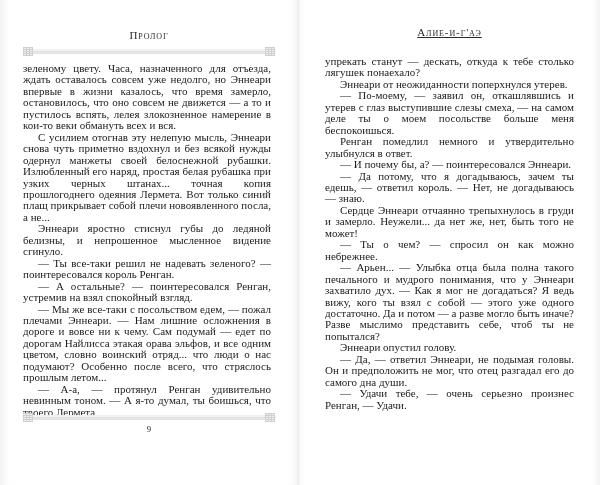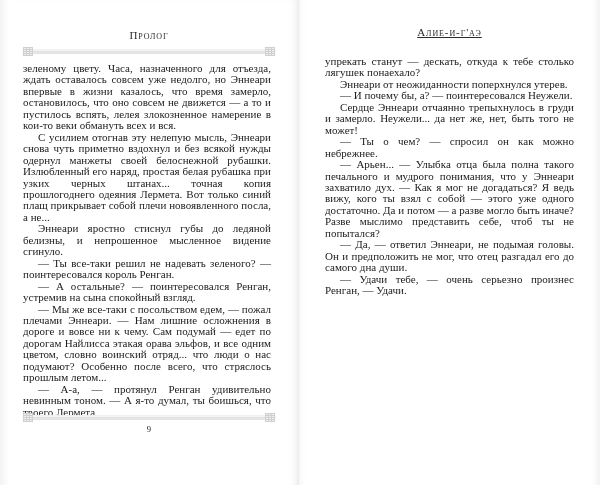--- a/index.html
+++ b/index.html
@@ -150,21 +150,21 @@
           </g>
         </svg>
       </div>
     </div>
 
     <div class="col">
       <p class="noindent">зеленому цвету. Часа, назначенного для отъезда, ждать оставалось совсем уже недолго, но Эннеари впервые в жизни казалось, что время замерло, остановилось, что оно совсем не движется — а то и пустилось вспять, лелея злокозненное намерение в кои-то веки обмануть всех и вся.</p>
       <p>С усилием отогнав эту нелепую мысль, Эннеари снова чуть приметно вздохнул и без всякой нужды одернул манжеты своей белоснежной рубашки. Излюбленный его наряд, простая белая рубашка при узких черных штанах... точная копия прошлогоднего одеяния Лермета. Вот только синий плащ прикрывает собой плечи новоявленного посла, а не...</p>
       <p>Эннеари яростно стиснул губы до ледяной белизны, и непрошенное мысленное видение сгинуло.</p>
       <p>— Ты все-таки решил не надевать зеленого? — поинтересовался король Ренган.</p>
-      <p>— А остальные? — поинтересовался Ренган, устремив на сына спокойный взгляд.</p>
+      <p>— А остальные? — поинтересовался Ренган, устремив на взял спокойный взгляд.</p>
       <p>— Мы же все-таки с посольством едем, — пожал плечами Эннеари. — Нам лишние осложнения в дороге и вовсе ни к чему. Сам подумай — едет по дорогам Найлисса этакая орава эльфов, и все одним цветом, словно воинский отряд... что люди о нас подумают? Особенно после всего, что стряслось прошлым летом...</p>
       <p>— А-а, — протянул Ренган удивительно невинным тоном. — А я-то думал, ты боишься, что твоего Лермета</p>
     </div>
 
     <div class="folio" style="top:424px;">9</div>
 
     <div class="ornament-rule" style="left:22px; right:22px; top:410px;">
       <div class="bar"></div>
       <div class="cap l">
         <svg width="13" height="13" viewBox="0 0 13 13">
@@ -188,23 +188,27 @@
 
   </div>
 
   <div class="page right">
 
     <div class="runhead">Алие-и-г'аэ</div>
 
     <div class="col">
       <p class="noindent">упрекать станут — дескать, откуда к тебе столько лягушек понаехало?</p>
       <p>Эннеари от неожиданности поперхнулся утерев.</p>
-      <p>— И почему бы, а? — поинтересовался Неужели.</p>
+      <p>— По-моему, — заявил он, откашлявшись и утерев с глаз выступившие слезы смеха, — на самом деле ты о моем посольстве больше меня беспокоишься.</p>
+      <p>Ренган помедлил немного и утвердительно улыбнулся в ответ.</p>
+      <p>— И почему бы, а? — поинтересовался Эннеари.</p>
+      <p>— Да потому, что я догадываюсь, зачем ты едешь, — ответил король. — Нет, не догадываюсь — знаю.</p>
       <p>Сердце Эннеари отчаянно трепыхнулось в груди и замерло. Неужели... да нет же, нет, быть того не может!</p>
       <p>— Ты о чем? — спросил он как можно небрежнее.</p>
       <p>— Арьен... — Улыбка отца была полна такого печального и мудрого понимания, что у Эннеари захватило дух. — Как я мог не догадаться? Я ведь вижу, кого ты взял с собой — этого уже одного достаточно. Да и потом — а разве могло быть иначе? Разве мыслимо представить себе, чтоб ты не попытался?</p>
+      <p>Эннеари опустил голову.</p>
       <p>— Да, — ответил Эннеари, не подымая головы. Он и предположить не мог, что отец разгадал его до самого дна души.</p>
       <p>— Удачи тебе, — очень серьезно произнес Ренган, — Удачи.</p>
     </div>
 
   </div>
 
 </div>
 
 </body></html>

